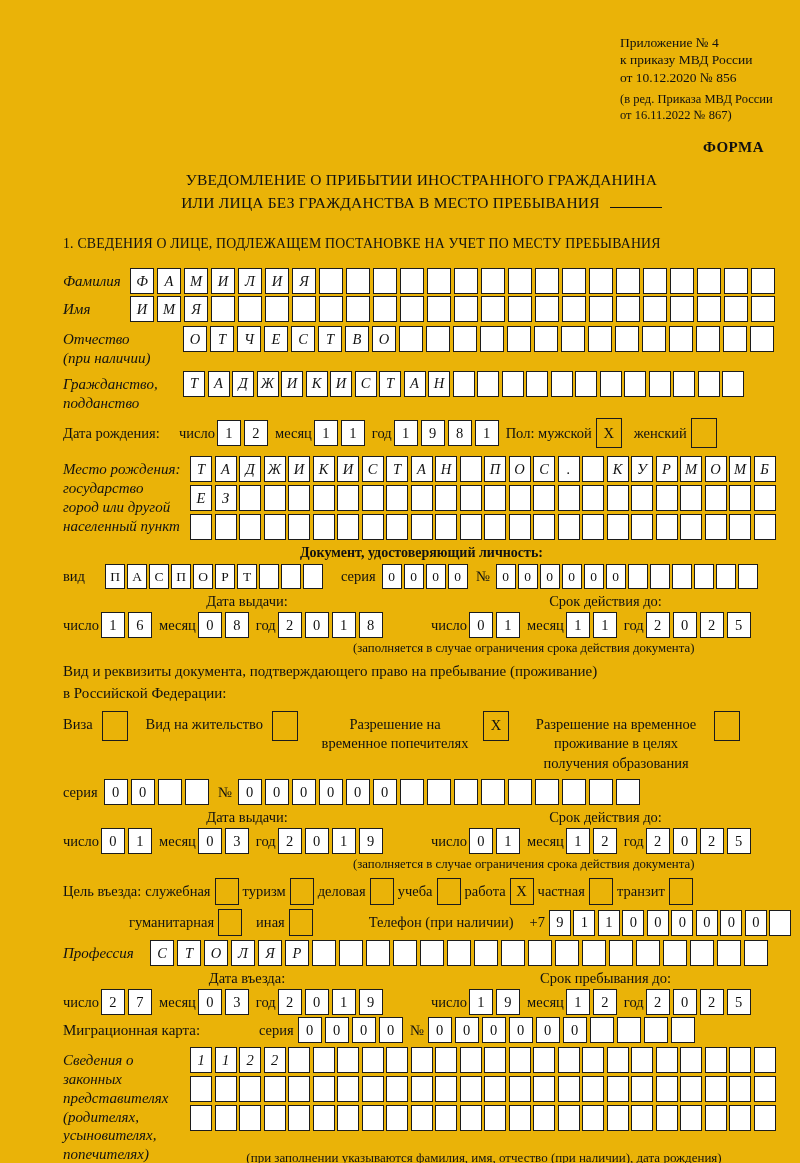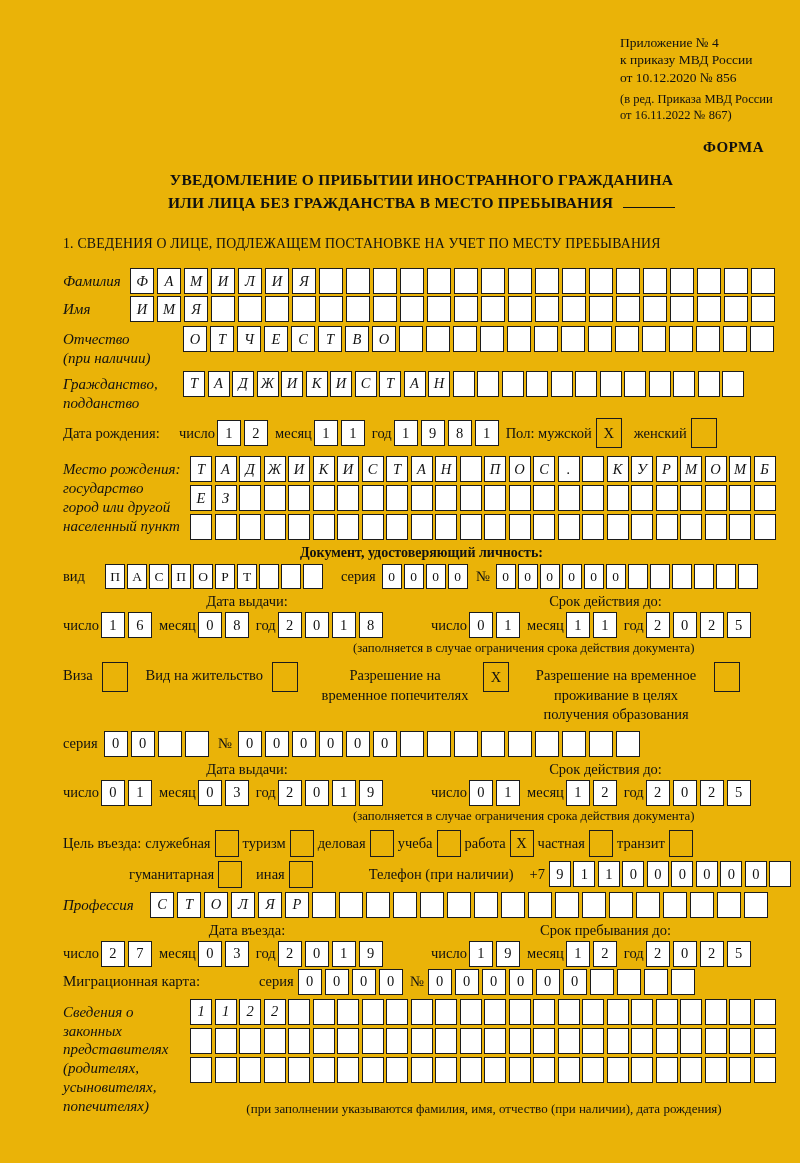--- a/index.html
+++ b/index.html
@@ -4,21 +4,21 @@
 <style>
   * { box-sizing: border-box; }
   html,body { margin:0; padding:0; background:#ffffff; }
   body { font-family:"Liberation Serif","DejaVu Serif",serif; color:#111; }
   .page { width:800px; height:1163px; overflow:hidden; padding:34px 20px 8px 63px; position:relative; background:#eab308; }
 
   
   .annex { margin-left:557px; font-size:13.5px; line-height:1.28; }
   .annex-note { font-size:12.5px; margin-top:5px; line-height:1.28; }
   .form-label { text-align:right; padding-right:16px; font-weight:bold; font-size:15px; margin-top:16px; letter-spacing:.5px; }
-  .title { text-align:center; font-weight:bold; font-size:15.5px; line-height:1.5; margin-top:12px; letter-spacing:.2px; }
+  .title { text-align:center; font-weight:normal; font-size:15.5px; line-height:1.5; margin-top:12px; letter-spacing:.2px; }
   .t-underline { display:inline-block; width:52px; height:13px; border-bottom:1.8px solid #111; margin-left:10px; }
   .section1 { font-weight:normal; font-size:13.8px; margin-top:22px; letter-spacing:.2px; }
 
   
   .fbody { margin-top:16px; font-size:15px; }
   .row { display:flex; align-items:flex-start;font-style:italic; }
   .lbl { flex:none; line-height:1.25; padding-top:4px; font-size:15px; }
   .w67 { width:67px; } .w120 { width:120px; } .w127 { width:127px; } .w87 { width:87px; } .w112 { width:112px; } .w152 { width:152px; }
 
   .cells { display:flex; flex:none; }
@@ -402,20 +402,24 @@
               <span class="cell">2</span>
               <span class="cell">0</span>
               <span class="cell">2</span>
               <span class="cell">5</span>
             </span>
         </div>
         <div class="note">(заполняется в случае ограничения срока действия документа)</div>
       </div>
     </div>
 
+    <div class="intro">
+      <div>Вид и реквизиты документа, подтверждающего право на пребывание (проживание)</div>
+      <div>в Российской Федерации:</div>
+    </div>
 
     <div class="opts mb6">
       <div class="opt">
         <span class="olbl">Виза</span>
         <span class="cb cb-lg"></span>
       </div>
       <div class="opt">
         <span class="olbl">Вид на жительство</span>
         <span class="cb cb-lg"></span>
       </div>

